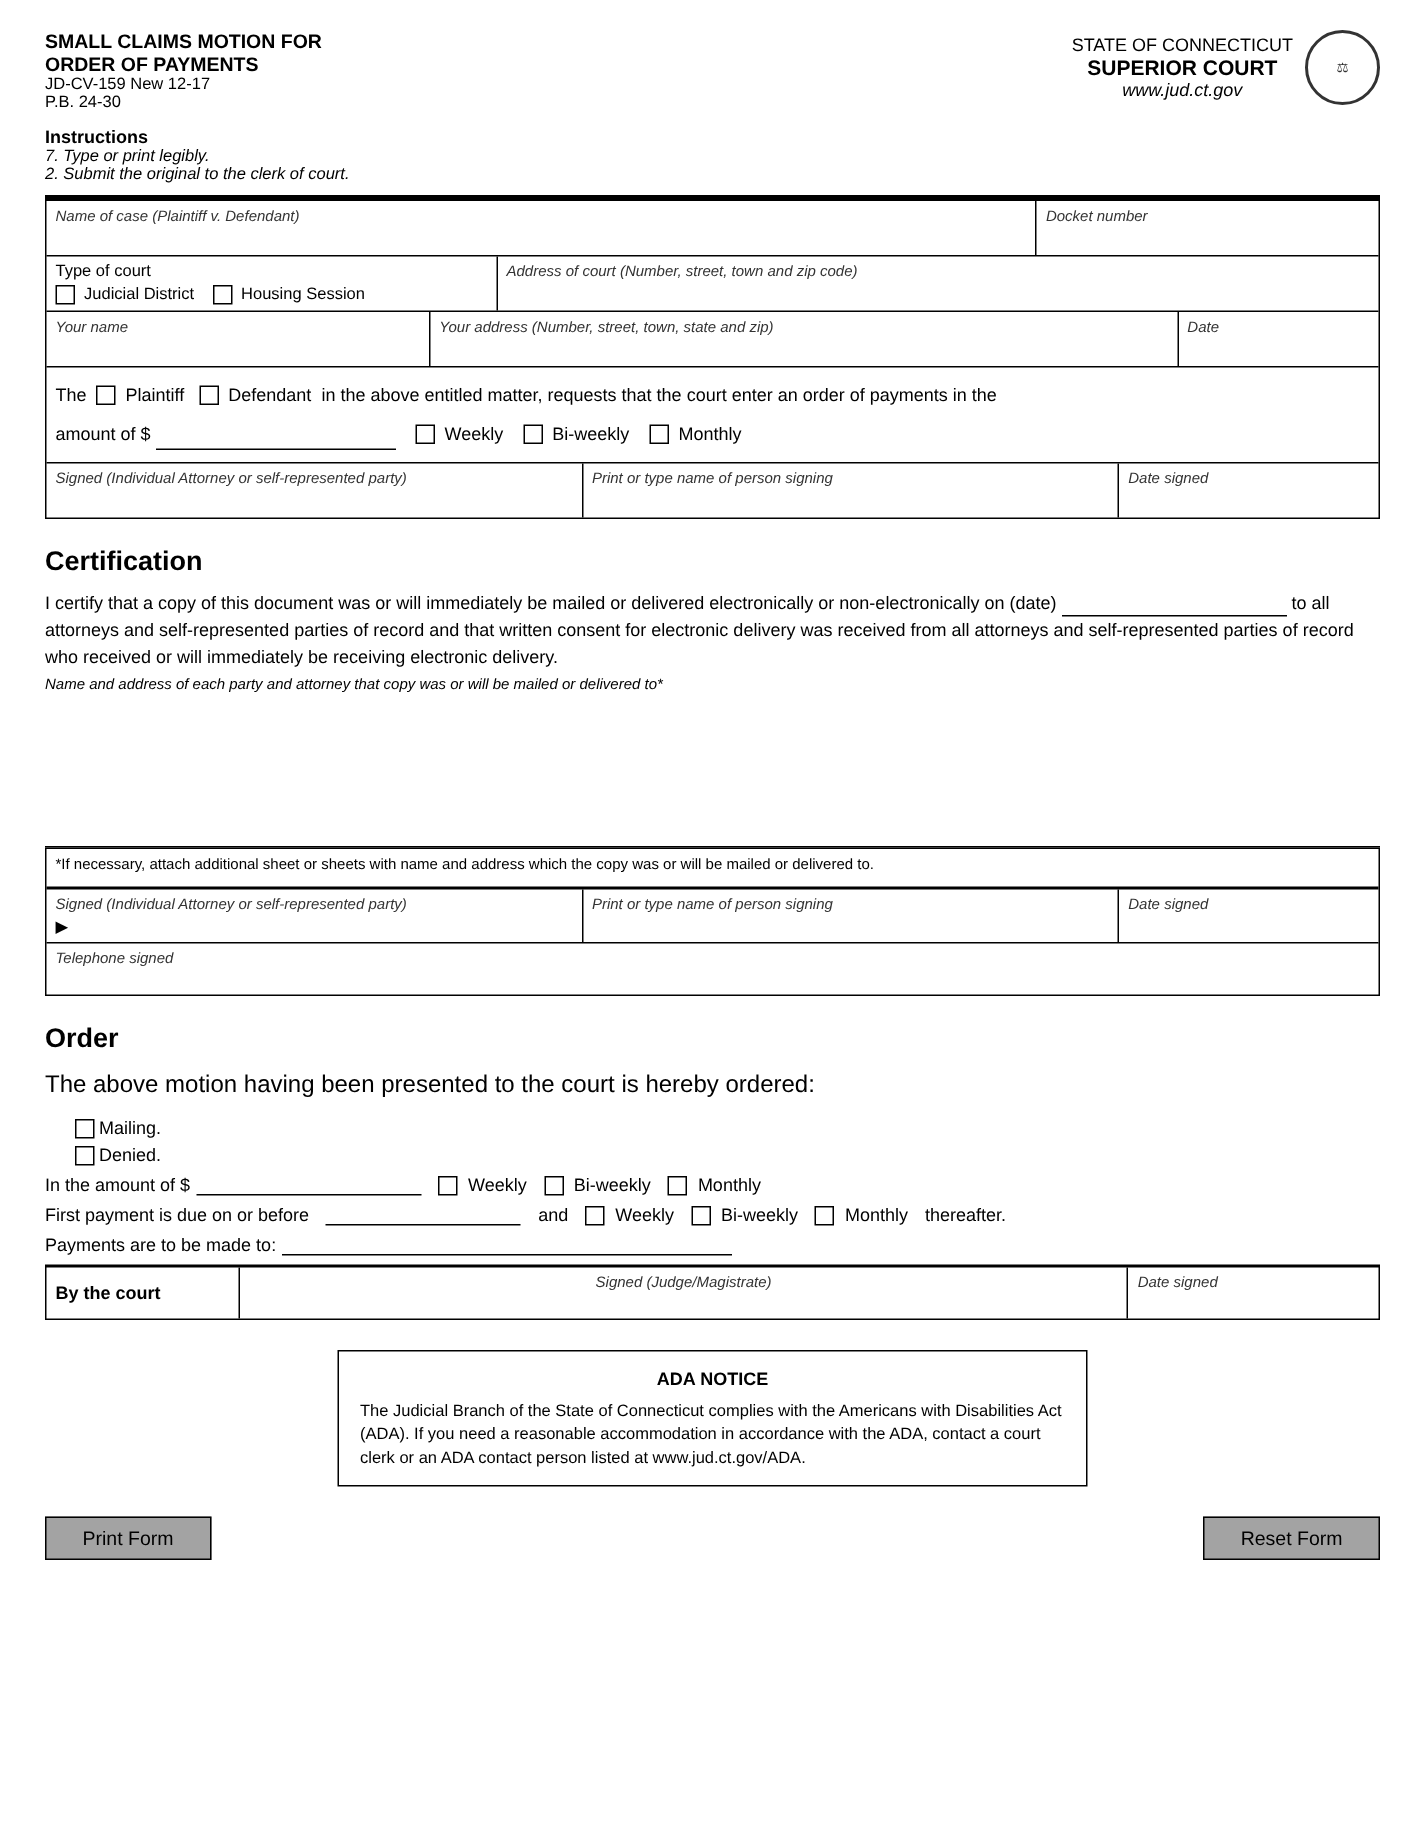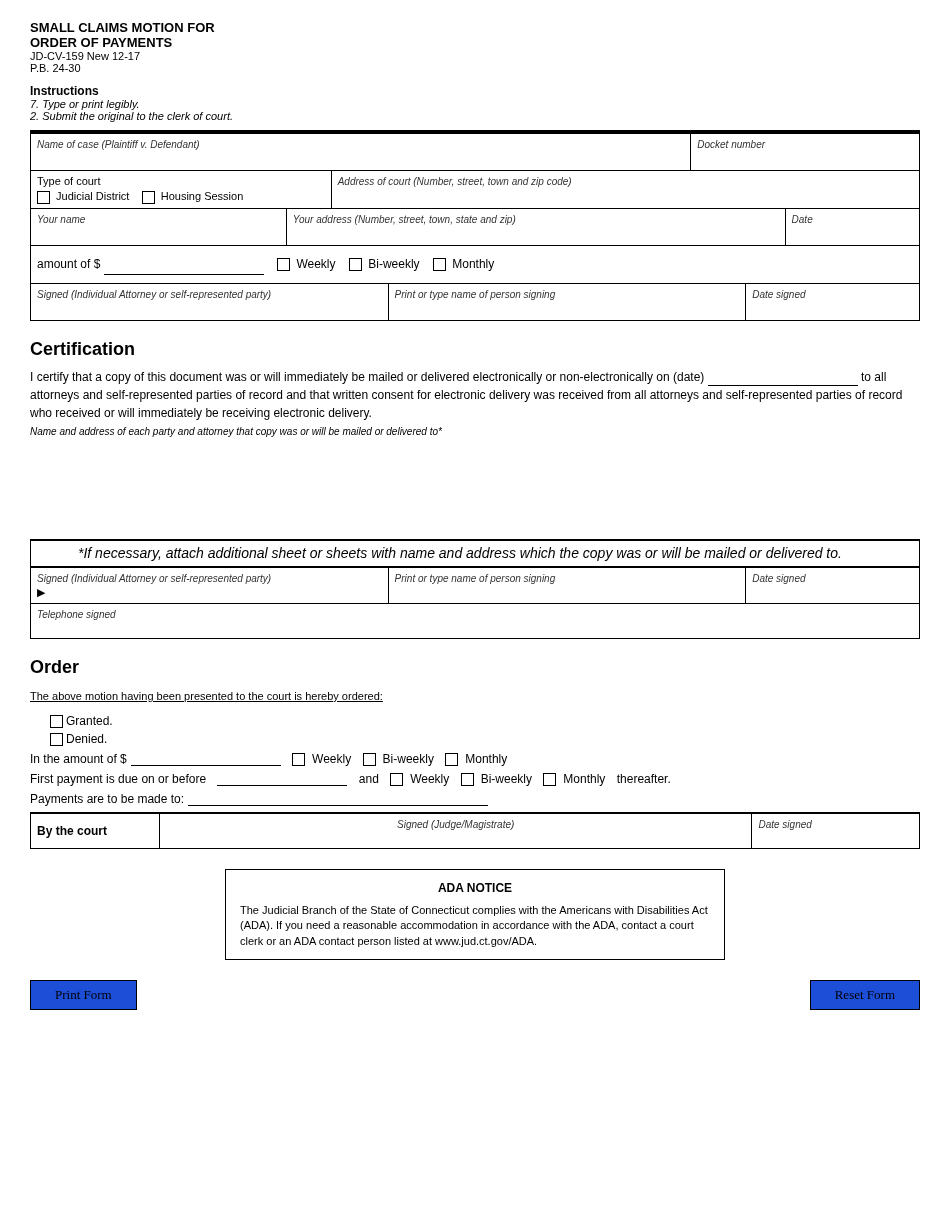--- a/index.html
+++ b/index.html
@@ -151,23 +151,22 @@
       padding: 4px 6px;
       border-right: 1px solid #000;
       font-size: 11px;
       min-height: 26px;
     }
     .sig-cell:last-child {
       border-right: none;
     }
     
     .order-text {
-      font-size: 11px;
+      font-size: 16px;
       margin: 12px 0;
-      text-decoration: underline;
     }
     .order-option {
       display: flex;
       align-items: center;
       margin: 4px 0 4px 20px;
       font-size: 12px;
     }
     .order-row {
       font-size: 12px;
       margin: 6px 0;
@@ -192,25 +191,24 @@
       margin-bottom: 6px;
     }
     
     .buttons-row {
       display: flex;
       justify-content: space-between;
       margin-top: 16px;
     }
     .form-button {
       border: 1px solid #000;
-      background: #1d4ed8;
+      background: #a3a3a3;
       padding: 6px 24px;
       font-size: 13px;
       cursor: pointer;
-      font-family: Liberation Serif, serif;
     }
     
     .court-grid {
       border: 1px solid #000;
       border-top: 2px solid #000;
     }
     .court-row {
       display: flex;
       border-bottom: 1px solid #000;
     }
@@ -224,43 +222,51 @@
       min-height: 26px;
     }
     .court-cell:last-child {
       border-right: none;
     }
     .by-the-court {
       font-weight: bold;
       font-size: 12px;
     }
     .note-text {
-      font-size: 14px;
-      font-style: italic;
-      margin-left: 41px;
+      font-size: 10px;
     }
     .underline-field {
       display: inline-block;
       border-bottom: 1px solid #000;
       min-width: 150px;
       height: 14px;
       vertical-align: bottom;
     }
   </style>
 </head>
 <body>
 
 <div class="header-section">
   <div class="form-title">
     <h2>
       <span>SMALL CLAIMS MOTION FOR</span><br>
       <span>ORDER OF PAYMENTS</span>
     </h2>
     <p>JD-CV-159  New 12-17</p>
     <p>P.B. 24-30</p>
+  </div>
+  <div class="court-info">
+    <div class="court-header-row">
+      <div>
+        <div>STATE OF CONNECTICUT</div>
+        <div class="superior">SUPERIOR COURT</div>
+        <div><em>www.jud.ct.gov</em></div>
+      </div>
+      <div class="court-logo">⚖</div>
+    </div>
   </div>
 </div>
 
 <div class="instructions">
   <strong>Instructions</strong>
   <p>7. Type or print legibly.</p>
   <p>2. Submit the original to the clerk of court.</p>
 </div>
 
 <hr class="thick">
@@ -304,20 +310,28 @@
       <span class="cell-label">Your address (Number, street, town, state and zip)</span>
       <div style="min-height:16px;"></div>
     </div>
     <div class="form-cell" style="flex:0.5;">
       <span class="cell-label">Date</span>
       <div style="min-height:16px;"></div>
     </div>
   </div>
 
   <div class="motion-row">
+    <div style="margin-bottom:4px;">
+      <span>The</span>&nbsp;
+      <span class="checkbox-inline"></span>
+      <span>Plaintiff</span>&nbsp;&nbsp;
+      <span class="checkbox-inline"></span>
+      <span>Defendant</span>&nbsp;
+      <span>in the above entitled matter, requests that the court enter an order of payments in the</span>
+    </div>
     <div>
       <span>amount of $</span>
       <span class="input-underline" style="min-width:160px;"></span>
       &nbsp;&nbsp;
       <span class="checkbox-inline"></span>
       <span>Weekly</span>
       &nbsp;&nbsp;
       <span class="checkbox-inline"></span>
       <span>Bi-weekly</span>
       &nbsp;&nbsp;
@@ -382,21 +396,21 @@
     </div>
   </div>
 </div>
 
 <div style="margin-top:18px;">
   <div class="section-title">Order</div>
   <div class="order-text">The above motion having been presented to the court is hereby ordered:</div>
 
   <div class="order-option">
     <span class="checkbox-inline"></span>
-    <span>Granted.</span>
+    <span>Mailing.</span>
   </div>
   <div class="order-option">
     <span class="checkbox-inline"></span>
     <span>Denied.</span>
   </div>
 
   <div class="order-row">
     <span>In the amount of  $</span>
     <span class="underline-field" style="min-width:150px;"></span>
     &nbsp;

